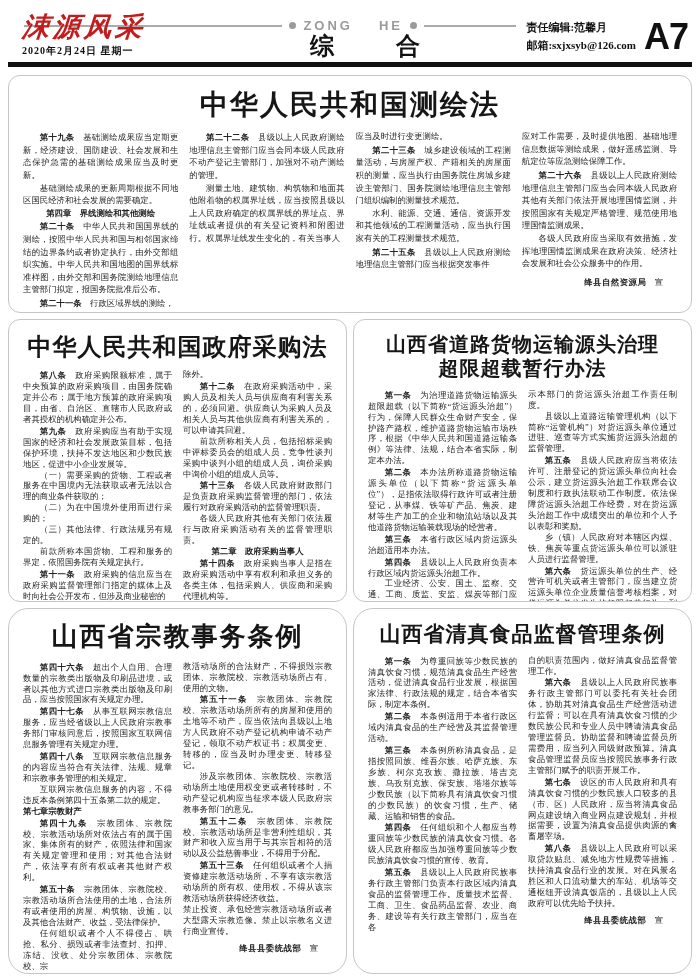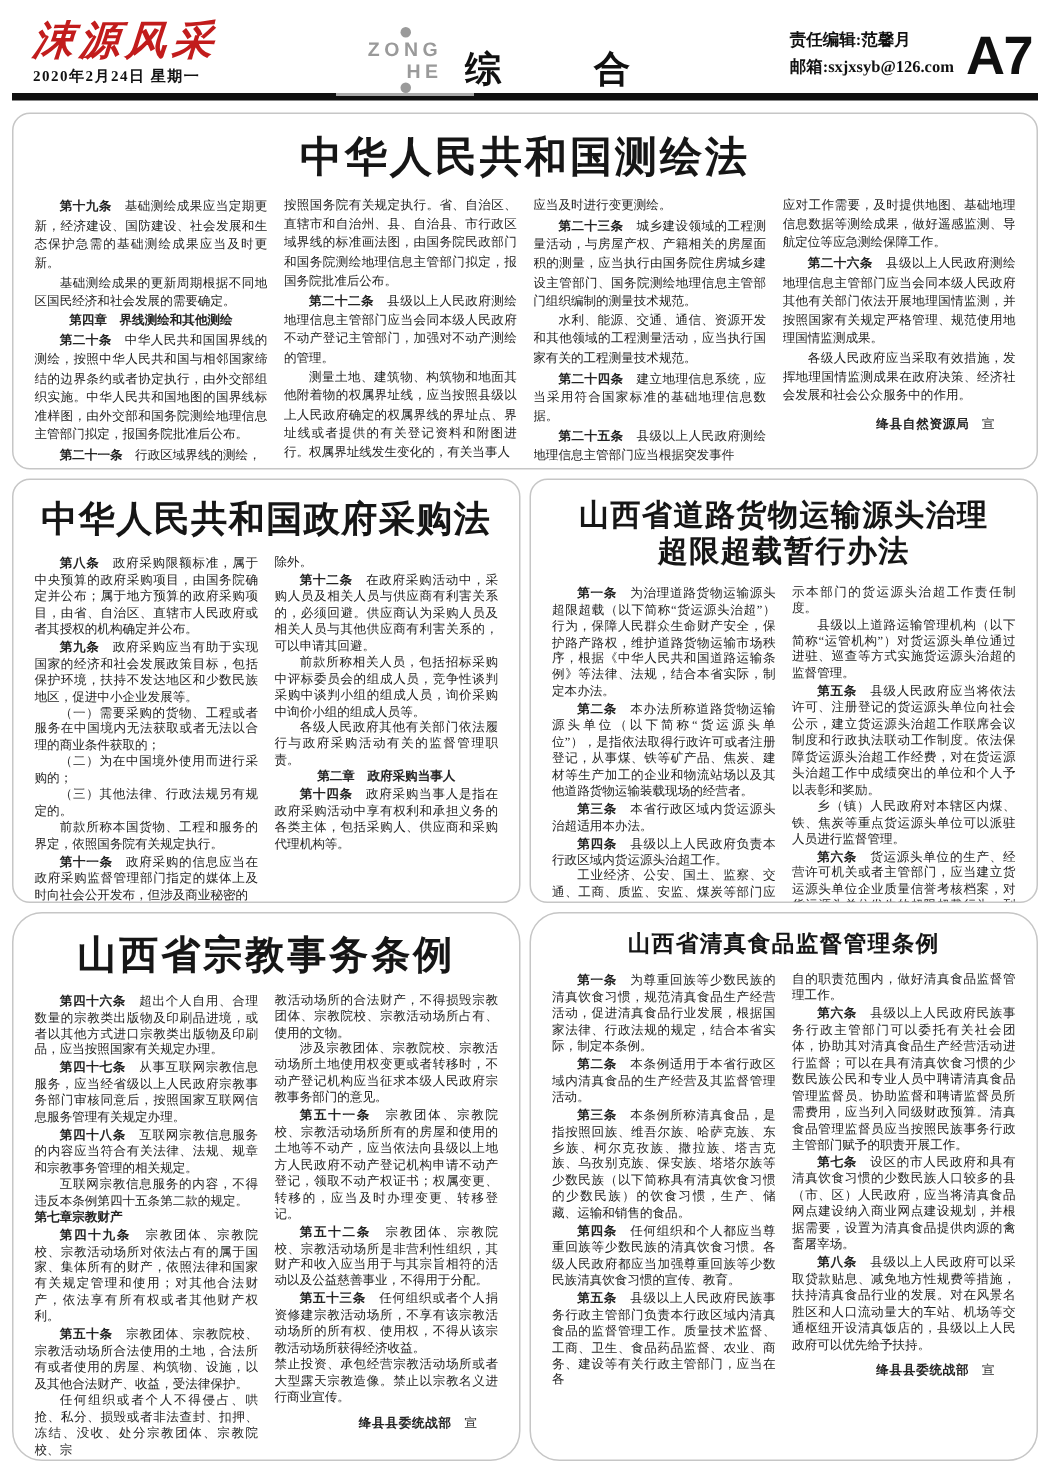--- a/index.html
+++ b/index.html
@@ -12,21 +12,21 @@
   .masthead { position:relative; height:52px; }
   .mast-left { position:absolute; left:14px; top:6px; }
   .brand {
     color:#c21c1c; font-size:27px; font-weight:bold; font-style:italic;
     letter-spacing:4px; line-height:1; font-family:"Liberation Serif",serif;
     transform:skewX(-4deg); white-space:nowrap;
   }
   .mast-date { font-size:10px; font-weight:bold; color:#111; margin-top:3px; letter-spacing:1px; }
   .rule-row {
     position:absolute; left:16px; top:10px; width:492px;
-    display:flex; align-items:center;flex-direction:column;
+    display:flex; align-items:center;
   }
   .hairline { height:2px; background:#aaaaaa; }
   .hl-left { flex:1; }
   .hl-right { width:92px; }
   .dot { width:7px; height:7px; border-radius:50%; background:#9a9a9a; margin:0 7px; }
   .pinyin { color:#9a9a9a; font-size:13px; font-weight:bold; letter-spacing:3px;
     font-family:"Liberation Sans",sans-serif; }
   .pinyin + .pinyin { margin-left:26px; }
   .section-name {
     position:absolute; left:296px; top:22px; width:122px;
@@ -50,21 +50,21 @@
   .row-mid .box { height:283px; }
   .row-bot .box { height:366px;border-radius:20px; }
   .art-title {
     margin:2px 0 9px 0; text-align:center; font-weight:900; color:#161616;
     font-family:"Liberation Sans","DejaVu Sans",sans-serif; line-height:1.22;
   }
   #art-0 .art-title { font-size:28px; letter-spacing:2px; }
   #art-1 .art-title { font-size:24px; letter-spacing:1px; }
   #art-2 .art-title { font-size:20px; letter-spacing:1px; }
   #art-3 .art-title { font-size:26px; letter-spacing:2px; }
-  #art-4 .art-title { font-size:15px; letter-spacing:1px; }
+  #art-4 .art-title { font-size:21px; letter-spacing:1px; }
   .cols { display:flex; gap:11px; }
   .col {
     flex:1; font-size:8.4px; line-height:1.3; color:#242424;
     text-align:justify; text-justify:inter-ideograph; overflow:hidden;
   }
   #art-0 .col { line-height:1.5; }
   .col p { margin:0; }
   .p-normal { text-indent:2em; }
   .p-cont { text-indent:0; }
   .p-chapter { text-indent:0; text-align:center; font-weight:bold; }
@@ -113,29 +113,27 @@
         </h2>
         <div class="cols">
           <div class="col">
             <p class="p-normal"><b>第十九条</b>　基础测绘成果应当定期更新，经济建设、国防建设、社会发展和生态保护急需的基础测绘成果应当及时更新。</p>
             <p class="p-normal">基础测绘成果的更新周期根据不同地区国民经济和社会发展的需要确定。</p>
             <p class="p-chapter">第四章　界线测绘和其他测绘</p>
             <p class="p-normal"><b>第二十条</b>　中华人民共和国国界线的测绘，按照中华人民共和国与相邻国家缔结的边界条约或者协定执行，由外交部组织实施。中华人民共和国地图的国界线标准样图，由外交部和国务院测绘地理信息主管部门拟定，报国务院批准后公布。</p>
             <p class="p-normal"><b>第二十一条</b>　行政区域界线的测绘，</p>
           </div>
           <div class="col">
-            <p class="p-cont">按照国务院有关规定执行。省、自治区、直辖市和自治州、县、自治县、市行政区域界线的标准画法图，由国务院民政部门和国务院测绘地理信息主管部门拟定，报国务院批准后公布。</p>
             <p class="p-normal"><b>第二十二条</b>　县级以上人民政府测绘地理信息主管部门应当会同本级人民政府不动产登记主管部门，加强对不动产测绘的管理。</p>
             <p class="p-normal">测量土地、建筑物、构筑物和地面其他附着物的权属界址线，应当按照县级以上人民政府确定的权属界线的界址点、界址线或者提供的有关登记资料和附图进行。权属界址线发生变化的，有关当事人</p>
           </div>
           <div class="col">
             <p class="p-cont">应当及时进行变更测绘。</p>
             <p class="p-normal"><b>第二十三条</b>　城乡建设领域的工程测量活动，与房屋产权、产籍相关的房屋面积的测量，应当执行由国务院住房城乡建设主管部门、国务院测绘地理信息主管部门组织编制的测量技术规范。</p>
             <p class="p-normal">水利、能源、交通、通信、资源开发和其他领域的工程测量活动，应当执行国家有关的工程测量技术规范。</p>
-            <p class="p-normal"><b>第二十四条</b>　建立地理信息系统，应当采用符合国家标准的基础地理信息数据。</p>
             <p class="p-normal"><b>第二十五条</b>　县级以上人民政府测绘地理信息主管部门应当根据突发事件</p>
           </div>
           <div class="col">
             <p class="p-cont">应对工作需要，及时提供地图、基础地理信息数据等测绘成果，做好遥感监测、导航定位等应急测绘保障工作。</p>
             <p class="p-normal"><b>第二十六条</b>　县级以上人民政府测绘地理信息主管部门应当会同本级人民政府其他有关部门依法开展地理国情监测，并按照国家有关规定严格管理、规范使用地理国情监测成果。</p>
             <p class="p-normal">各级人民政府应当采取有效措施，发挥地理国情监测成果在政府决策、经济社会发展和社会公众服务中的作用。</p>
             <p class="p-sig"><b>绛县自然资源局</b>　宣</p>
           </div>
         </div>
       </section>
@@ -151,20 +149,21 @@
               <p class="p-normal">（一）需要采购的货物、工程或者服务在中国境内无法获取或者无法以合理的商业条件获取的；</p>
               <p class="p-normal">（二）为在中国境外使用而进行采购的；</p>
               <p class="p-normal">（三）其他法律、行政法规另有规定的。</p>
               <p class="p-normal">前款所称本国货物、工程和服务的界定，依照国务院有关规定执行。</p>
               <p class="p-normal"><b>第十一条</b>　政府采购的信息应当在政府采购监督管理部门指定的媒体上及时向社会公开发布，但涉及商业秘密的</p>
             </div>
             <div class="col">
               <p class="p-cont">除外。</p>
               <p class="p-normal"><b>第十二条</b>　在政府采购活动中，采购人员及相关人员与供应商有利害关系的，必须回避。供应商认为采购人员及相关人员与其他供应商有利害关系的，可以申请其回避。</p>
               <p class="p-normal">前款所称相关人员，包括招标采购中评标委员会的组成人员，竞争性谈判采购中谈判小组的组成人员，询价采购中询价小组的组成人员等。</p>
+              <p class="p-normal"><b>第十三条</b>　各级人民政府财政部门是负责政府采购监督管理的部门，依法履行对政府采购活动的监督管理职责。</p>
               <p class="p-normal">各级人民政府其他有关部门依法履行与政府采购活动有关的监督管理职责。</p>
               <p class="p-chapter">第二章　政府采购当事人</p>
               <p class="p-normal"><b>第十四条</b>　政府采购当事人是指在政府采购活动中享有权利和承担义务的各类主体，包括采购人、供应商和采购代理机构等。</p>
             </div>
           </div>
         </section>
       <section class="box half" id="art-2">
           <h2 class="art-title">
             <div>山西省道路货物运输源头治理</div>
             <div>超限超载暂行办法</div>
@@ -198,22 +197,22 @@
               <p class="p-normal"><b>第四十七条</b>　从事互联网宗教信息服务，应当经省级以上人民政府宗教事务部门审核同意后，按照国家互联网信息服务管理有关规定办理。</p>
               <p class="p-normal"><b>第四十八条</b>　互联网宗教信息服务的内容应当符合有关法律、法规、规章和宗教事务管理的相关规定。</p>
               <p class="p-normal">互联网宗教信息服务的内容，不得违反本条例第四十五条第二款的规定。</p>
               <p class="p-chapterleft">第七章宗教财产</p>
               <p class="p-normal"><b>第四十九条</b>　宗教团体、宗教院校、宗教活动场所对依法占有的属于国家、集体所有的财产，依照法律和国家有关规定管理和使用；对其他合法财产，依法享有所有权或者其他财产权利。</p>
               <p class="p-normal"><b>第五十条</b>　宗教团体、宗教院校、宗教活动场所合法使用的土地，合法所有或者使用的房屋、构筑物、设施，以及其他合法财产、收益，受法律保护。</p>
               <p class="p-normal">任何组织或者个人不得侵占、哄抢、私分、损毁或者非法查封、扣押、冻结、没收、处分宗教团体、宗教院校、宗</p>
             </div>
             <div class="col">
               <p class="p-cont">教活动场所的合法财产，不得损毁宗教团体、宗教院校、宗教活动场所占有、使用的文物。</p>
+              <p class="p-normal"><b>第五十一条</b>　宗教团体、宗教院校、宗教活动场所所有的房屋和使用的土地等不动产，应当依法向县级以上地方人民政府不动产登记机构申请不动产登记，领取不动产权证书；权属变更、转移的，应当及时办理变更、转移登记。</p>
               <p class="p-normal">涉及宗教团体、宗教院校、宗教活动场所土地使用权变更或者转移时，不动产登记机构应当征求本级人民政府宗教事务部门的意见。</p>
-              <p class="p-normal"><b>第五十一条</b>　宗教团体、宗教院校、宗教活动场所所有的房屋和使用的土地等不动产，应当依法向县级以上地方人民政府不动产登记机构申请不动产登记，领取不动产权证书；权属变更、转移的，应当及时办理变更、转移登记。</p>
               <p class="p-normal"><b>第五十二条</b>　宗教团体、宗教院校、宗教活动场所是非营利性组织，其财产和收入应当用于与其宗旨相符的活动以及公益慈善事业，不得用于分配。</p>
               <p class="p-normal"><b>第五十三条</b>　任何组织或者个人捐资修建宗教活动场所，不享有该宗教活动场所的所有权、使用权，不得从该宗教活动场所获得经济收益。</p>
               <p class="p-cont">禁止投资、承包经营宗教活动场所或者大型露天宗教造像。禁止以宗教名义进行商业宣传。</p>
               <p class="p-sig"><b>绛县县委统战部</b>　宣</p>
             </div>
           </div>
         </section>
       <section class="box half" id="art-4">
           <h2 class="art-title">
             <div>山西省清真食品监督管理条例</div>

